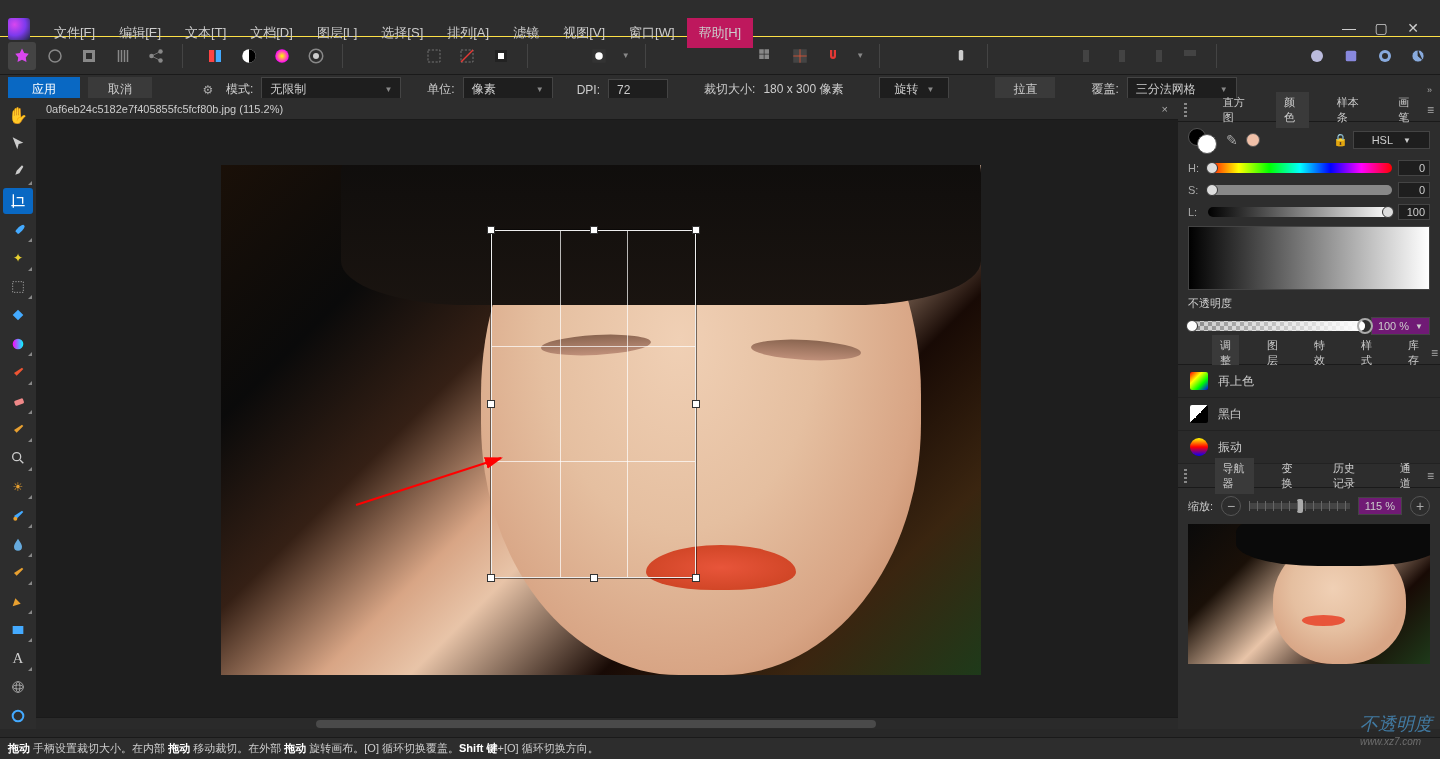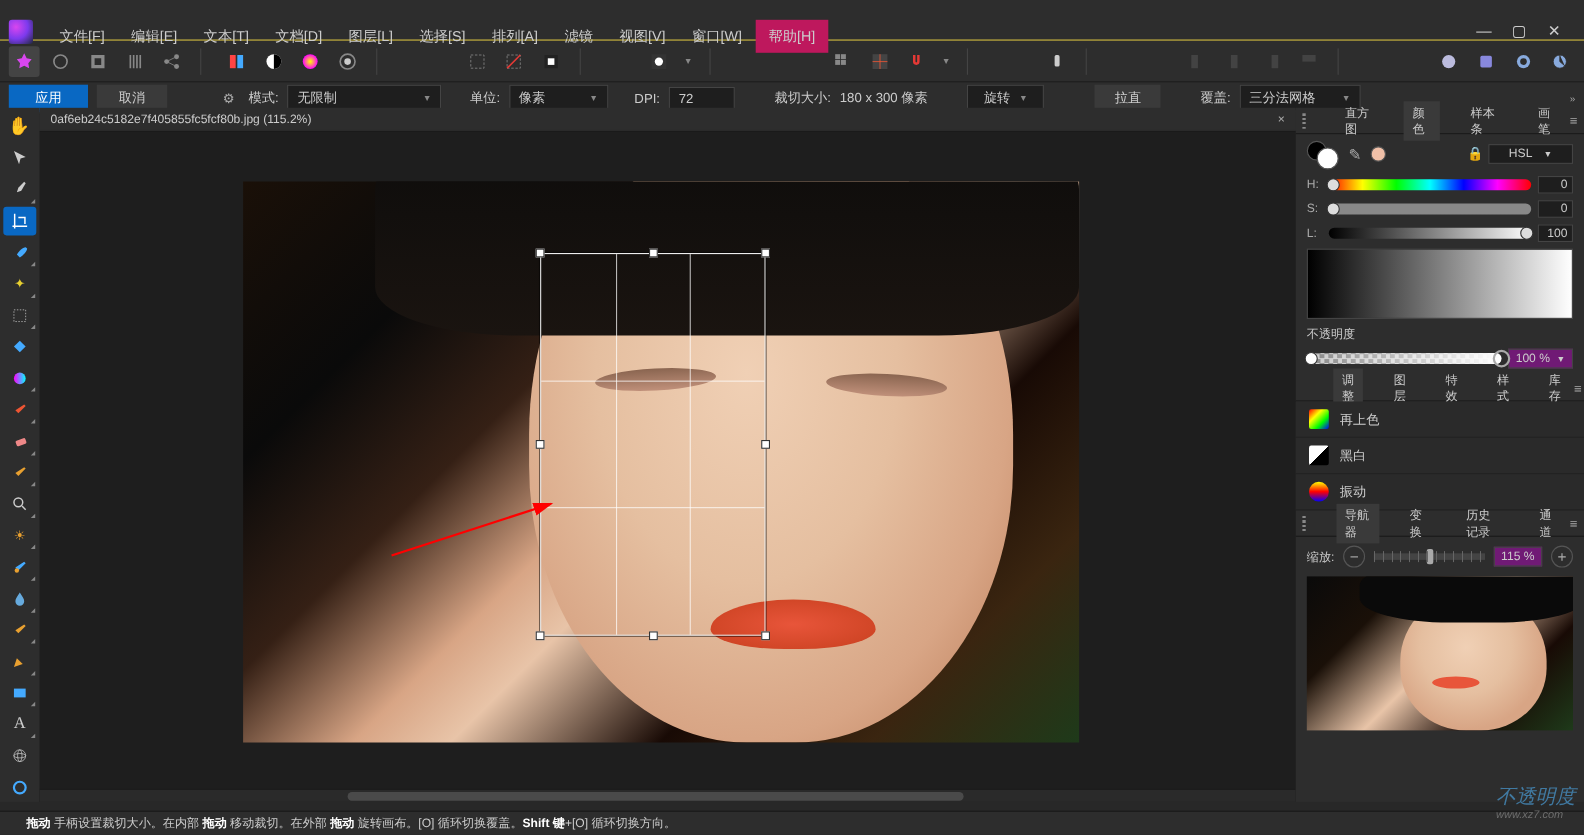--- a/index.html
+++ b/index.html
@@ -107,21 +107,21 @@
 .zoom-btn { width: 20px; height: 20px; border: 1px solid #555; border-radius: 50%; display: flex; align-items: center; justify-content: center; cursor: pointer; font-size: 14px; color: #aaa; }
 .zoom-slider { flex: 1; height: 6px; background: #444; position: relative; }
 .zoom-slider::after { content:''; position:absolute; left:0; top:-2px; right:0; height:10px; background: repeating-linear-gradient(90deg,#666 0 1px,transparent 1px 8px); }
 .zoom-thumb { position: absolute; width: 6px; height: 14px; background: #aaa; top: -4px; border-radius: 2px; }
 .nav-thumb { margin-top: 8px; height: 140px; background: linear-gradient(135deg,#0a0a0a 0%,#1a1008 25%,#e8c4a8 50%,#180a05 75%,#1e3a1a 100%); position: relative; overflow: hidden; }
 .nav-face { position:absolute; left:35%; top:10%; width:55%; height:90%; border-radius:50% 50% 45% 45%; background:radial-gradient(ellipse at 45% 40%,#f0d0b5 0%,#e5bfa0 40%,#d8a585 70%); }
 .nav-lips { position:absolute; left:47%; top:65%; width:18%; height:8%; background:#e8553a; border-radius:50%; }
 .nav-hair { position:absolute; left:20%; top:-10%; width:85%; height:40%; background:#0a0a0a; border-radius:40%; }
 
 
-.status-bar { position: absolute; bottom: 0; left: 0; right: 0; height: 22px; background: #2d2d2d; display: flex; align-items: center; padding: 0 24px; font-size: 11px; border-top: 1px solid #1a1a1a; }
+.status-bar { position: absolute; bottom: 0; left: 0; right: 0; height: 22px; background: #2d2d2d; display: flex; align-items: center; padding: 0 8px; font-size: 11px; border-top: 1px solid #1a1a1a; }
 .status-bar b { color: #fff; font-weight: bold; }
 
 
 .watermark { position: absolute; right: 8px; bottom: 12px; font-size: 18px; font-style: italic; color: #4a9bd4; opacity: 0.7; pointer-events: none; }
 .watermark .sub { font-size: 10px; color: #888; display: block; }
 
 .icon-svg { width: 18px; height: 18px; }
 </style>
 </head>
 <body>

